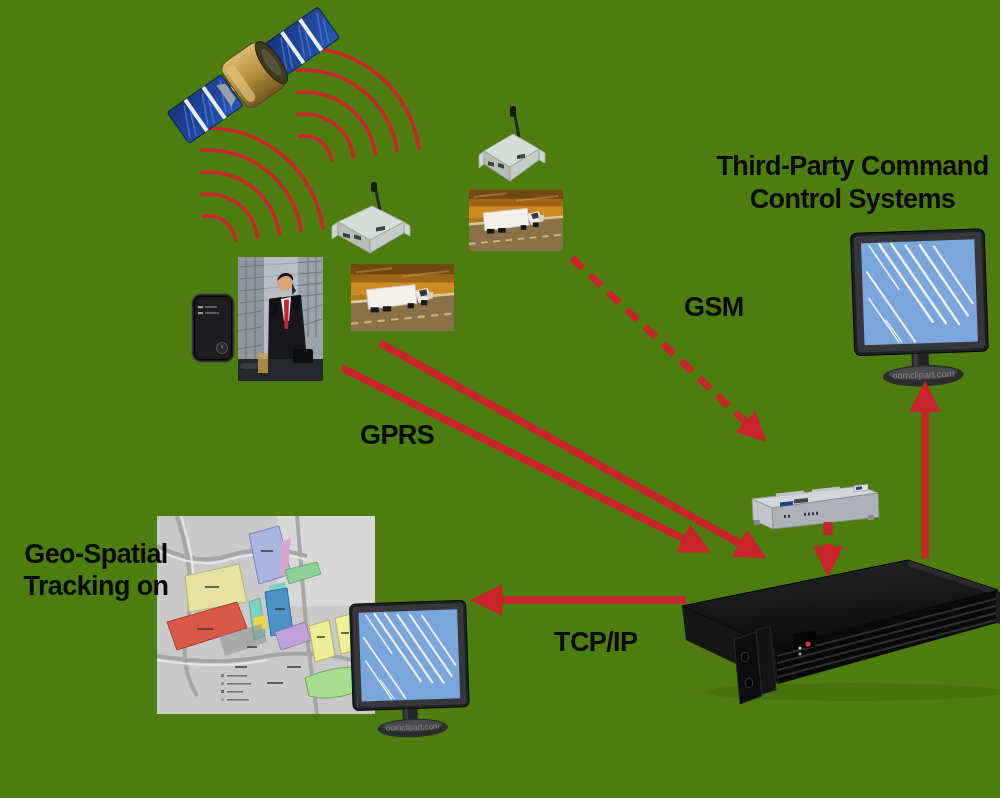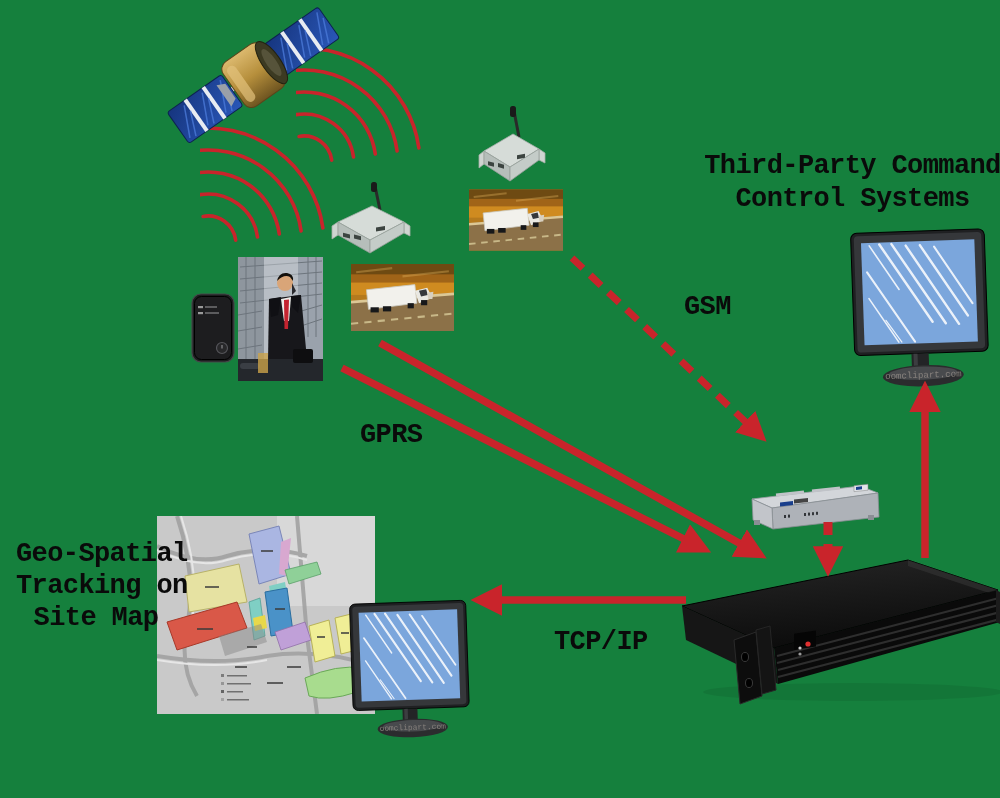--- a/index.html
+++ b/index.html
@@ -1,17 +1,17 @@
 <!DOCTYPE html>
 <html><head>
 <meta charset="utf-8">
 <style>
   html,body{margin:0;padding:0;background:#fff;}
-  .canvas{position:relative;width:1000px;height:798px;background:#15803d;overflow:hidden;
-          font-family:Liberation Mono, monospace;}
+  .canvas{position:relative;width:1000px;height:798px;background:#4d7c0f;overflow:hidden;
+          font-family:Liberation Sans, sans-serif;}
   .abs{position:absolute;}
   .lbl{position:absolute;font-weight:700;color:#0a0a0a;letter-spacing:-0.6px;line-height:33px;
        font-size:27px;white-space:nowrap;z-index:7;}
   .lbl.center{text-align:center;}
   svg{display:block;}
   .imgbox{z-index:3;}
   #arrows{z-index:5;pointer-events:none;}
 </style>
 </head>
 <body>
@@ -387,21 +387,20 @@
       <rect x="68" y="124" width="4" height="15" fill="#3c3d40"></rect>
       <ellipse cx="77" cy="146" rx="40" ry="10.5" fill="#2b2c2e"></ellipse>
       <ellipse cx="77" cy="143.5" rx="34" ry="6.5" fill="#484a4d"></ellipse>
       <text x="77" y="148" text-anchor="middle" font-size="9" fill="#97908a" opacity="0.8">oomclipart.com</text>
     </g>
   </svg>
 
   <div class="lbl center" style="left:16px;top:538px;width:160px;line-height:32px;">
     <div>Geo-Spatial</div>
     <div>Tracking on</div>
-    <div>Site Map</div>
   </div>
 
   <svg id="arrows" class="abs" style="left:0;top:0;" width="1000" height="798" viewBox="0 0 1000 798">
     <defs>
       <marker id="mhead" viewBox="0 0 10 10" refX="3.2" refY="5" markerWidth="4.2" markerHeight="4.2" orient="auto">
         <path d="M0,0 L10,5 L0,10 z" fill="#c9242b"></path>
       </marker>
       <marker id="mheadBig" viewBox="0 0 10 10" refX="3.2" refY="5" markerWidth="3.4" markerHeight="3.4" orient="auto">
         <path d="M0,0 L10,5 L0,10 z" fill="#c9242b"></path>
       </marker>

